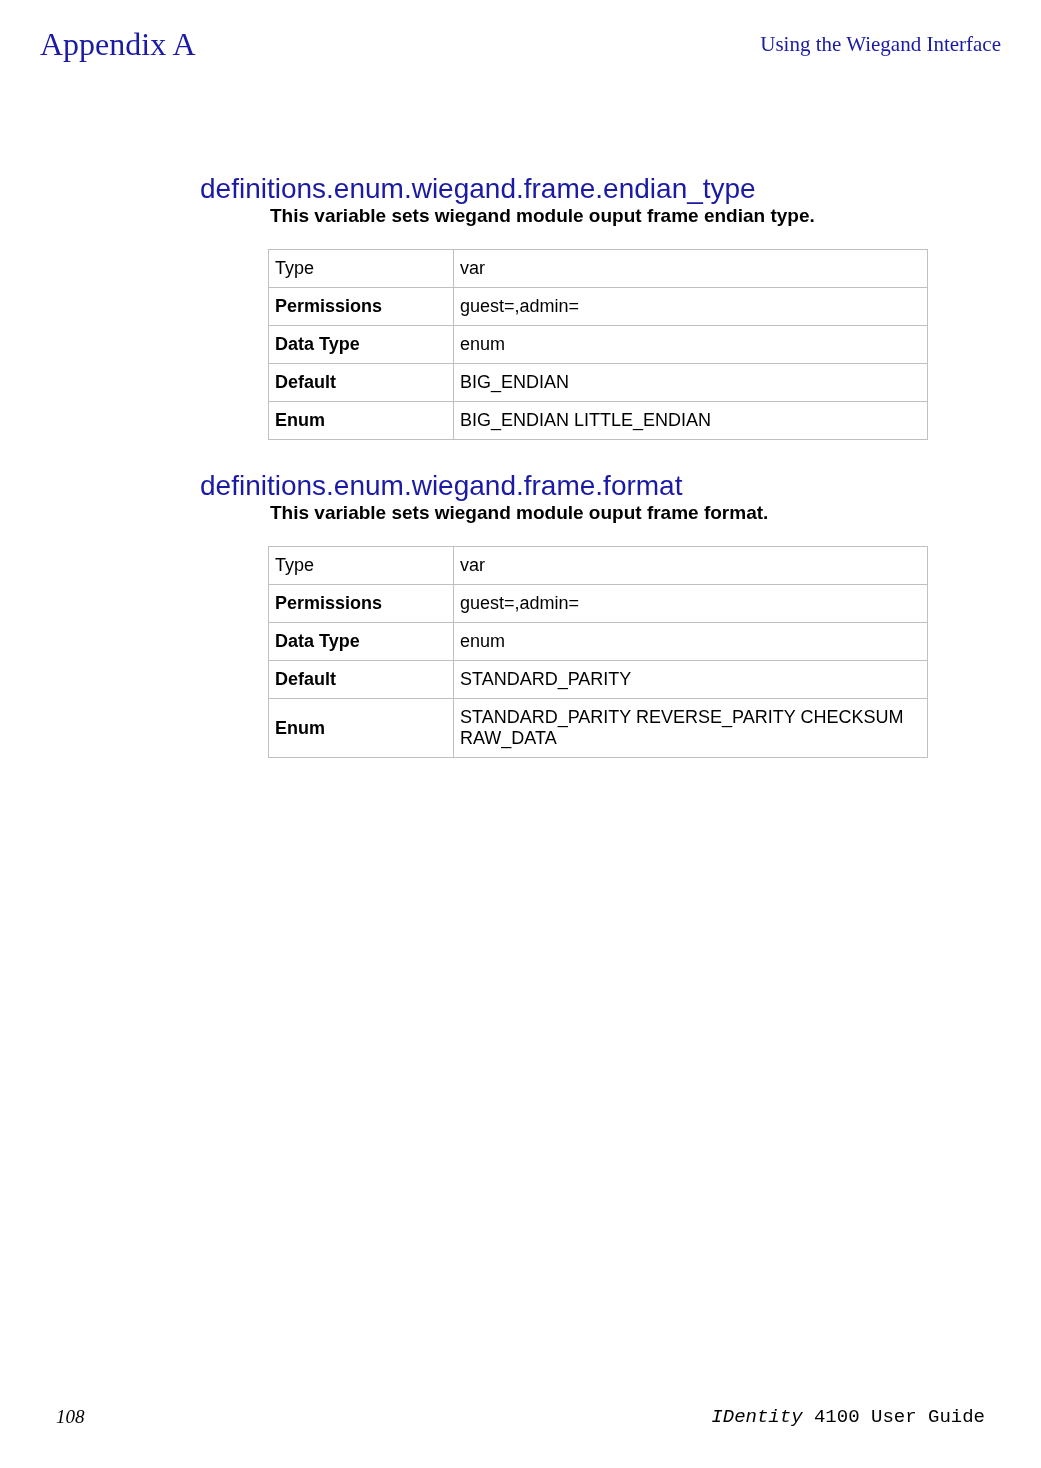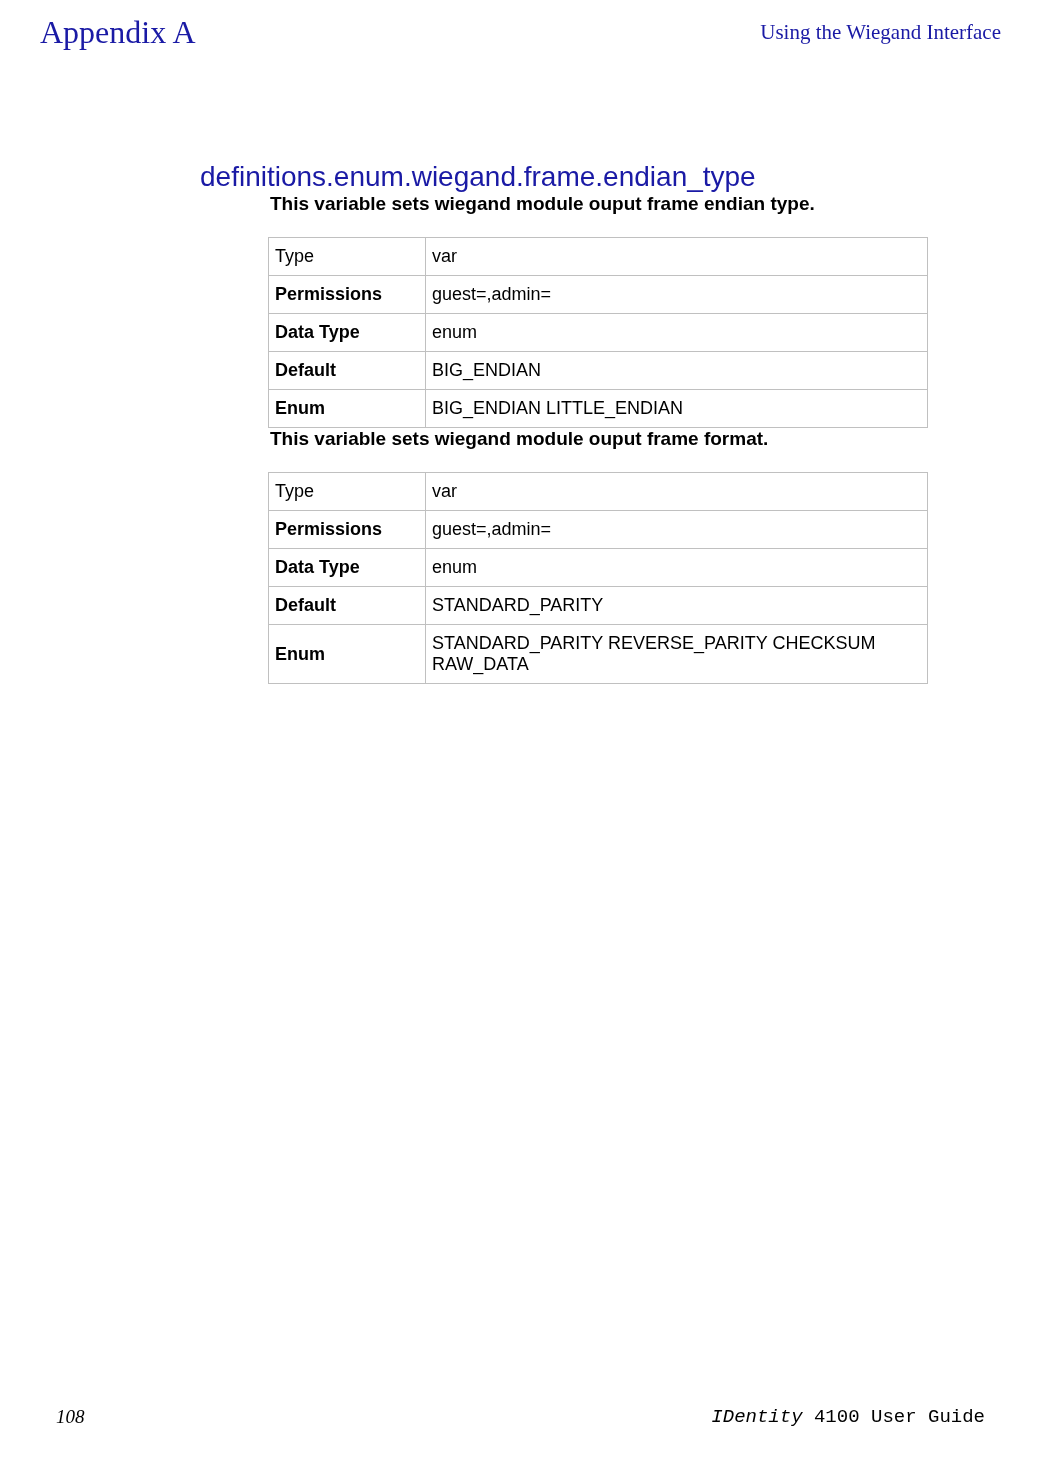--- a/index.html
+++ b/index.html
@@ -11,21 +11,21 @@
       width: 1041px;
       height: 1468px;
       background: #ffffff;
       font-family: "Segoe UI", Tahoma, Arial, sans-serif;
       position: relative;
     }
     .page-header {
       display: flex;
       justify-content: space-between;
       align-items: flex-start;
-      padding: 14px 40px 0 40px;
+      padding: 26px 40px 0 40px;
     }
     .appendix-title {
       color: #1a1aa5;
       font-size: 32px;
       font-family: "Palatino Linotype", Georgia, serif;
       font-weight: 400;
     }
     .header-right {
       color: #1a1aa5;
       font-size: 21px;
@@ -67,21 +67,21 @@
     .def-table td {
       border: 1px solid #c0c0c0;
       padding: 8px 6px;
       font-size: 18px;
       font-family: Arial, sans-serif;
       vertical-align: middle;
       color: #000000;
     }
     .def-table td.label-cell {
       font-weight: bold;
-      width: 157px;
+      width: 185px;
     }
     .def-table tr:first-child td.label-cell {
       font-weight: 400;
     }
     .def-table td.value-cell {
       font-weight: 400;
     }
     .footer {
       position: absolute;
       bottom: 40px;
@@ -143,20 +143,21 @@
       </tr>
       <tr>
         <td class="label-cell">Enum</td>
         <td class="value-cell">BIG_ENDIAN LITTLE_ENDIAN</td>
       </tr>
     </tbody>
       </table>
   </div>
 
   <div class="section">
+    <h2 class="section-heading second">definitions.enum.wiegand.frame.format</h2>
     <p class="section-description">This variable sets wiegand module ouput frame format.</p>
     <table class="def-table">
       <tbody>
           <tr>
         <td class="label-cell">Type</td>
         <td class="value-cell">var</td>
       </tr>
       <tr>
         <td class="label-cell">Permissions</td>
         <td class="value-cell">guest=,admin=</td>

